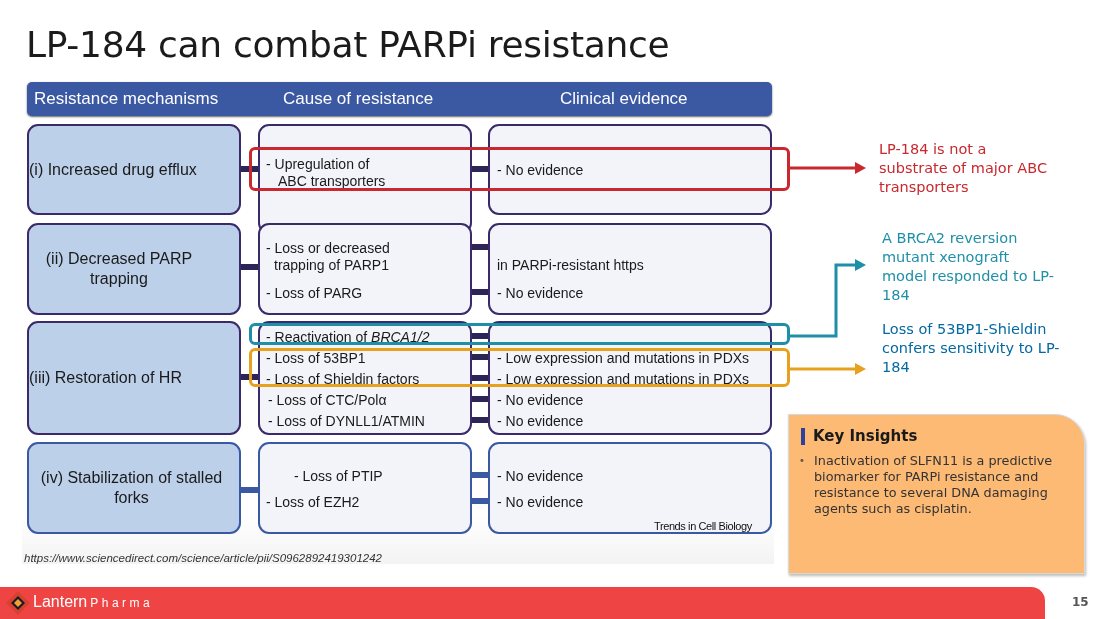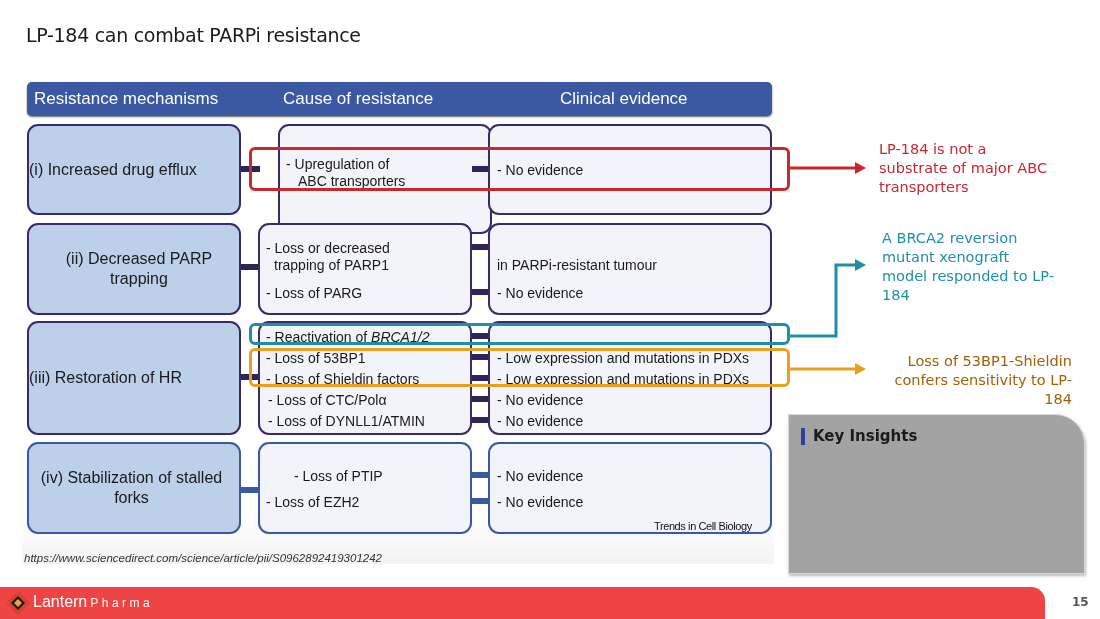--- a/index.html
+++ b/index.html
@@ -1,29 +1,29 @@
 <!DOCTYPE html>
 <html><head>
 <meta charset="utf-8">
 <style>
   html, body { margin: 0; padding: 0; }
   body { width: 1100px; height: 619px; position: relative; background: #ffffff; overflow: hidden; font-family: "Liberation Sans", sans-serif; }
-  .title { position: absolute; left: 26px; top: 24px; font-family: "DejaVu Sans", sans-serif; font-size: 19px; color: #1b1b1b; letter-spacing: -0.3px; }
+  .title { position: absolute; left: 26px; top: 24px; font-family: "DejaVu Sans", sans-serif; font-size: 36px; color: #1b1b1b; letter-spacing: -0.3px; }
   .fig { position: absolute; left: 22px; top: 78px; width: 752px; height: 486px; background: linear-gradient(#ffffff 0%, #ffffff 90%, #f3f3f3 100%); }
   .hdr { position: absolute; left: 27px; top: 82px; width: 745px; height: 34px; background: #3b58a3; border-radius: 5px; box-shadow: 0 1px 2px #666; }
   .hdr span { position: absolute; top: 7px; color: #fff; font-size: 17px; }
   .box { position: absolute; border: 2px solid #3b2a6a; border-radius: 11px; box-sizing: border-box; }
   .mech { background: #bdd0ea; display: flex; align-items: center; text-align: center; font-size: 16px; color: #1a1a1a; line-height: 20px; }
   .cause, .evid { background: #f3f4fa; }
   .line { position: absolute; font-size: 14px; color: #1a1a1a; white-space: nowrap; line-height: 16px; }
   .conn { position: absolute; background: #2d2458; height: 6px; }
   .conn.blue { background: #3b58a3; }
   .hl { position: absolute; border-radius: 6px; box-sizing: border-box; }
   .note { position: absolute; font-family: "DejaVu Sans", sans-serif; font-size: 14.5px; line-height: 19px; }
-  .ki { position: absolute; left: 788px; top: 414px; width: 297px; height: 160px; background: #a3a3a3; border: 1px solid #d8d8d8; border-top-right-radius: 30px; box-shadow: 1px 2px 3px #bbb; box-sizing: border-box; }
+  .ki { position: absolute; left: 788px; top: 414px; width: 297px; height: 160px; background: #fdba74; border: 1px solid #d8d8d8; border-top-right-radius: 30px; box-shadow: 1px 2px 3px #bbb; box-sizing: border-box; }
   .ki-title { position: absolute; left: 24px; top: 12px; font-family: "DejaVu Sans", sans-serif; font-weight: bold; font-size: 15px; color: #1a1a1a; }
   .ki-bar { position: absolute; left: 12px; top: 13px; width: 4px; height: 17px; background: #2f3f9c; }
   .ki-list { position: absolute; left: 10px; top: 38px; width: 280px; margin: 0; padding: 0; list-style: none; font-family: "DejaVu Sans", sans-serif; font-size: 12.8px; color: #333; line-height: 16px; }
   .ki-list li { position: relative; padding-left: 15px; margin-bottom: 2px; }
   .ki-list li::before { content: "•"; position: absolute; left: 0; top: 0; color: #555; font-size: 10px; }
   .src { position: absolute; left: 24px; top: 552px; font-style: italic; font-size: 11.5px; color: #333; }
   .tcb { position: absolute; left: 654px; top: 520px; font-weight: normal; font-size: 11px; color: #111; letter-spacing: -0.4px; }
   .footer { position: absolute; left: 0; top: 587px; width: 1045px; height: 32px; background: #ef4444; border-top-right-radius: 14px; }
   .logo-text { position: absolute; left: 33px; top: 6px; color: #fff; font-size: 16px; font-family: "Liberation Sans", sans-serif; }
   .logo-text .ph { font-size: 12px; letter-spacing: 3.5px; margin-left: 3px; }
@@ -40,42 +40,42 @@
 <div class="hdr">
   <span style="left:256px">Cause of resistance</span>
   <span style="left:7px">Resistance mechanisms</span>
   <span style="left:533px">Clinical evidence</span>
 </div>
 
 <div class="box mech" style="left:27px;top:124px;width:214px;height:91px;">
   <span>(i) Increased drug efflux</span>
 </div>
 <div class="conn" style="left:241px;top:166px;width:19px;"></div>
-<div class="box cause" style="left:258px;top:124px;width:214px;height:110px;margin-left:20px;">
+<div class="box cause" style="left:258px;top:124px;width:214px;height:110px;">
   <div class="line" style="left:6px;top:30px;">- Upregulation of</div>
   <div class="line" style="left:18px;top:47px;">ABC transporters</div>
 </div>
 <div class="conn" style="left:472px;top:166px;width:18px;"></div>
 <div class="box evid" style="left:488px;top:124px;width:284px;height:91px;">
   <div class="line" style="left:7px;top:36px;">- No evidence</div>
 </div>
 
-<div class="box mech" style="left:27px;top:223px;width:214px;height:92px;padding-left:20px;">
+<div class="box mech" style="left:27px;top:223px;width:214px;height:92px;">
   <span style="width:180px">(ii) Decreased PARP trapping</span>
 </div>
 <div class="conn" style="left:241px;top:264px;width:19px;"></div>
 <div class="box cause" style="left:258px;top:223px;width:214px;height:92px;">
   <div class="line" style="left:6px;top:15px;">- Loss or decreased</div>
   <div class="line" style="left:14px;top:32px;">trapping of PARP1</div>
   <div class="line" style="left:6px;top:60px;">- Loss of PARG</div>
 </div>
 <div class="conn" style="left:472px;top:244px;width:18px;"></div>
 <div class="conn" style="left:472px;top:289px;width:18px;"></div>
 <div class="box evid" style="left:488px;top:223px;width:284px;height:92px;">
-  <div class="line" style="left:7px;top:32px;">in PARPi-resistant tumour</div>
+  <div class="line" style="left:7px;top:32px;">in PARPi-resistant https</div>
   <div class="line" style="left:7px;top:60px;">- No evidence</div>
 </div>
 
 <div class="box mech" style="left:27px;top:321px;width:214px;height:114px;">
   <span>(iii) Restoration of HR</span>
 </div>
 <div class="conn" style="left:241px;top:374px;width:19px;"></div>
 <div class="box cause" style="left:258px;top:321px;width:214px;height:114px;">
   <div class="line" style="left:6px;top:6px;"><span>- Reactivation of </span><i>BRCA1/2</i></div>
   <div class="line" style="left:6px;top:27px;">- Loss of 53BP1</div>
@@ -124,26 +124,27 @@
     <polygon points="855,259 866,265 855,271" fill="#1f8fa8"></polygon>
   </g>
   <g>
     <line x1="790" y1="369" x2="857" y2="369" stroke="#e8a11f" stroke-width="3"></line>
     <polygon points="855,363 866,369 855,375" fill="#e8a11f"></polygon>
   </g>
 </svg>
 
 <div class="note" style="left:879px;top:140px;width:175px;color:#c8282e;">LP-184 is not a substrate of major ABC transporters</div>
 <div class="note" style="left:882px;top:229px;width:175px;color:#1f8fa8;">A BRCA2 reversion mutant xenograft model responded to LP-184</div>
-<div class="note" style="left:882px;top:352px;width:190px;color:#a16207;text-align:right;">Loss of 53BP1-Shieldin confers sensitivity to LP-184</div>
+<div class="note" style="left:882px;top:320px;width:190px;color:#0369a1;">Loss of 53BP1-Shieldin confers sensitivity to LP-184</div>
 
 <div class="ki">
   <div class="ki-bar"></div>
   <div class="ki-title">Key Insights</div>
   <ul class="ki-list">
+    <li>Inactivation of SLFN11 is a predictive biomarker for PARPi resistance and resistance to several DNA damaging agents such as cisplatin.</li>
   </ul>
 </div>
 
 <div class="tcb">Trends in Cell Biology</div>
 <div class="src">https://www.sciencedirect.com/science/article/pii/S0962892419301242</div>
 
 <div class="footer">
   <svg style="position:absolute;left:5px;top:3px;" width="26" height="26" viewBox="0 0 26 26">
     <polygon points="13,1 25,13 13,25 1,13" fill="#d8412f"></polygon>
     <polygon points="13,6 20,13 13,20 6,13" fill="#191a28"></polygon>

